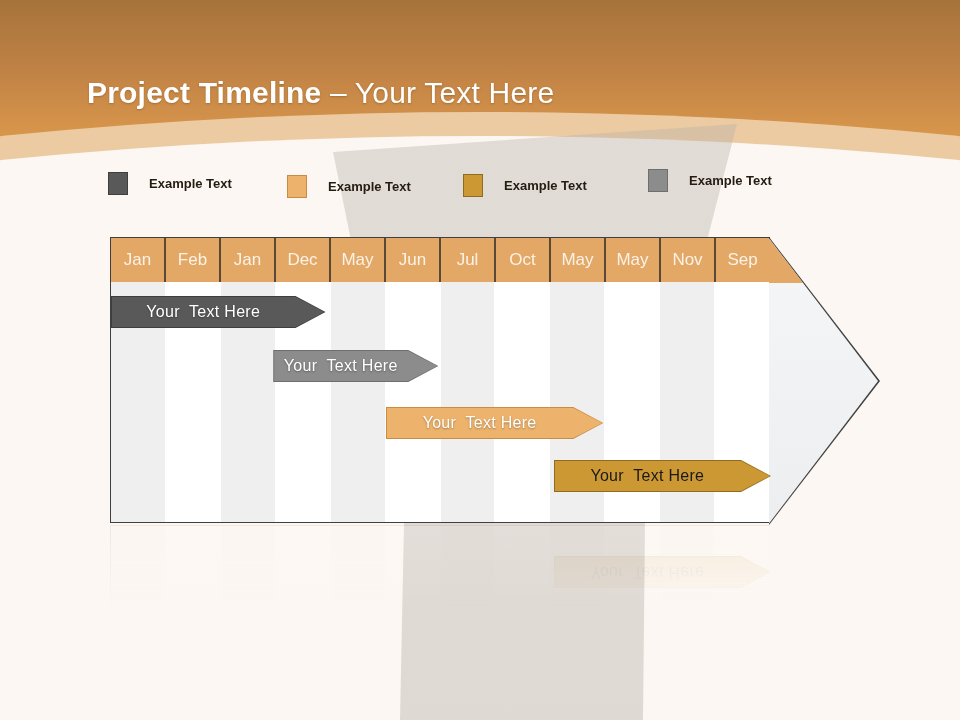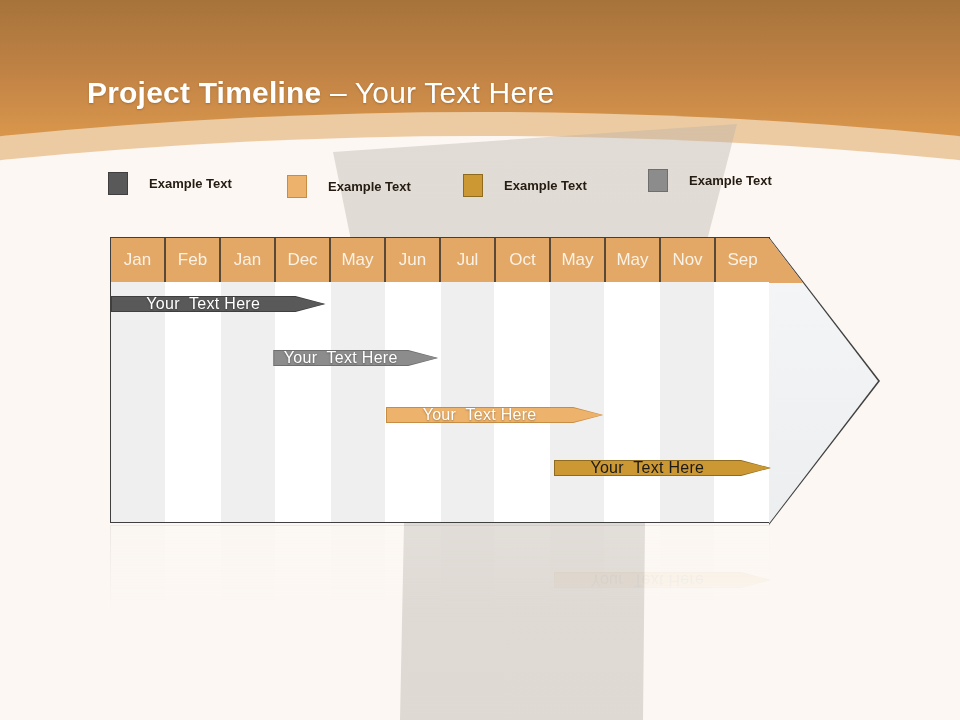--- a/index.html
+++ b/index.html
@@ -49,21 +49,21 @@
 
   
   .triangle{position:absolute;left:658px;top:-1px;width:111px;height:288px;}
   .tri-outer,.tri-inner{clip-path:polygon(0 0,100% 50%,0 100%);}
   .tri-outer{position:absolute;left:0;top:0;width:100%;height:100%;background:var(--outline,#3F3F3F);}
   .tri-inner{position:absolute;left:0;top:1.5px;bottom:1.5px;width:109px;overflow:hidden;
     background:linear-gradient(to bottom,#F5F6F7,var(--arrowhead-fill,#ECEEF0));}
   .tri-orange{position:absolute;left:0;top:0;width:100%;height:44px;background:var(--month-fill,#E3A766);}
 
   
-  .bar{position:absolute;height:16px;z-index:7;}
+  .bar{position:absolute;height:32px;z-index:7;}
   .bar-edge{position:absolute;left:0;top:0;right:0;bottom:0;
     clip-path:polygon(0 0,calc(100% - 30px) 0,100% 50%,calc(100% - 30px) 100%,0 100%);}
   .bar-fill{position:absolute;left:1px;top:1px;right:1px;bottom:1px;
     clip-path:polygon(0 0,calc(100% - 29px) 0,100% 50%,calc(100% - 29px) 100%,0 100%);}
   .bar-label{position:absolute;left:0;top:0;height:100%;width:calc(100% - 30px);
     display:flex;align-items:center;justify-content:center;font-size:16px;white-space:pre;
     text-shadow:0 1px 2px rgba(0,0,0,0.35);letter-spacing:0.3px;}
 
   
   .reflection{top:525px;left:110px;opacity:0.13;transform:scaleY(-1);z-index:5;border-color:#777;

